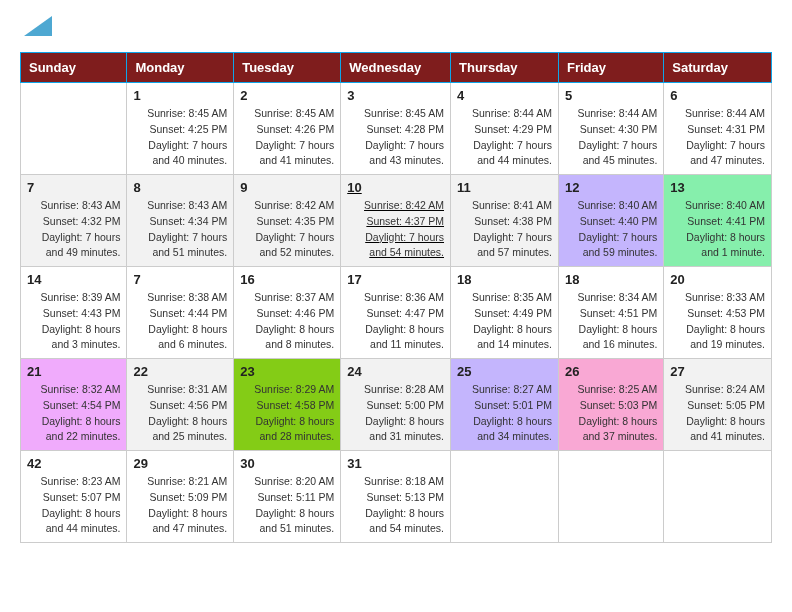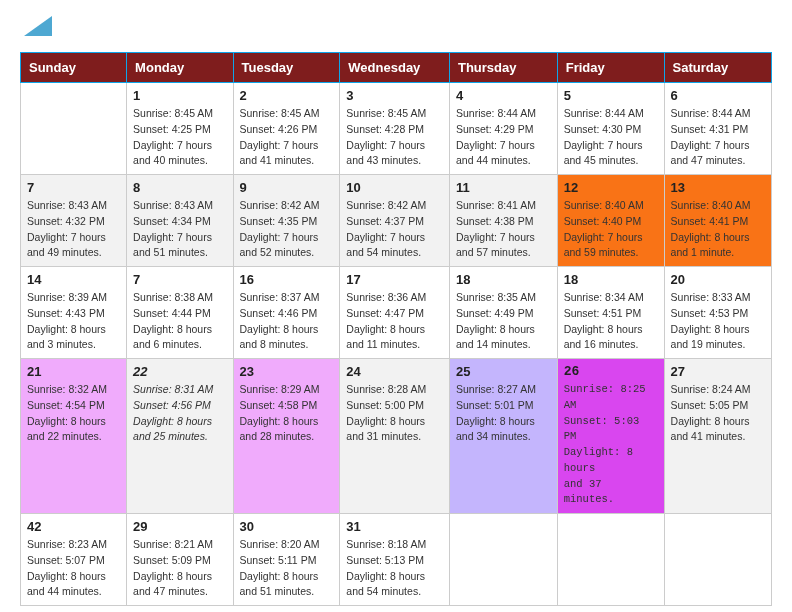--- a/index.html
+++ b/index.html
@@ -76,20 +76,21 @@
       font-weight: bold;
       font-size: 13px;
       color: #222;
       display: block;
       margin-bottom: 3px;
     }
     .day-info {
       color: #333;
       font-size: 10.5px;
       line-height: 1.5;
+      text-align: right;
     }
     .empty-cell {
       background: #f9f9f9;
     }
   </style>
 </head>
 <body>
 
 <div class="page">
   <div class="header">
@@ -156,33 +157,33 @@
             <div class="day-info">Sunrise: 8:43 AM<br>Sunset: 4:32 PM<br>Daylight: 7 hours<br>and 49 minutes.</div>
           </td>
           <td style="background: rgb(242, 242, 242);">
             <span class="day-num">8</span>
             <div class="day-info">Sunrise: 8:43 AM<br>Sunset: 4:34 PM<br>Daylight: 7 hours<br>and 51 minutes.</div>
           </td>
           <td style="background: rgb(242, 242, 242);">
             <span class="day-num">9</span>
             <div class="day-info">Sunrise: 8:42 AM<br>Sunset: 4:35 PM<br>Daylight: 7 hours<br>and 52 minutes.</div>
           </td>
-          <td style="background: rgb(242, 242, 242);">
+          <td style="background: rgb(242, 242, 242); text-decoration: underline;">
             <span class="day-num">10</span>
             <div class="day-info">Sunrise: 8:42 AM<br>Sunset: 4:37 PM<br>Daylight: 7 hours<br>and 54 minutes.</div>
           </td>
           <td style="background: rgb(242, 242, 242);">
             <span class="day-num">11</span>
             <div class="day-info">Sunrise: 8:41 AM<br>Sunset: 4:38 PM<br>Daylight: 7 hours<br>and 57 minutes.</div>
           </td>
-          <td style="background: #f97316;">
+          <td style="background: #c4b5fd;">
             <span class="day-num">12</span>
             <div class="day-info">Sunrise: 8:40 AM<br>Sunset: 4:40 PM<br>Daylight: 7 hours<br>and 59 minutes.</div>
           </td>
-          <td style="background: #f97316;">
+          <td style="background: #86efac;">
             <span class="day-num">13</span>
             <div class="day-info">Sunrise: 8:40 AM<br>Sunset: 4:41 PM<br>Daylight: 8 hours<br>and 1 minute.</div>
           </td>
         </tr>
         <tr>
           <td>
             <span class="day-num">14</span>
             <div class="day-info">Sunrise: 8:39 AM<br>Sunset: 4:43 PM<br>Daylight: 8 hours<br>and 3 minutes.</div>
           </td>
           <td>
@@ -208,37 +209,37 @@
           <td>
             <span class="day-num">20</span>
             <div class="day-info">Sunrise: 8:33 AM<br>Sunset: 4:53 PM<br>Daylight: 8 hours<br>and 19 minutes.</div>
           </td>
         </tr>
         <tr>
           <td style="background: #f0abfc;">
             <span class="day-num">21</span>
             <div class="day-info">Sunrise: 8:32 AM<br>Sunset: 4:54 PM<br>Daylight: 8 hours<br>and 22 minutes.</div>
           </td>
-          <td style="background: rgb(242, 242, 242); font-style: italic;">
+          <td style="background: rgb(242, 242, 242);">
             <span class="day-num">22</span>
             <div class="day-info">Sunrise: 8:31 AM<br>Sunset: 4:56 PM<br>Daylight: 8 hours<br>and 25 minutes.</div>
           </td>
-          <td style="background: #f0abfc; margin-top: 34px;">
+          <td style="background: #84cc16; margin-top: 34px;">
             <span class="day-num">23</span>
             <div class="day-info">Sunrise: 8:29 AM<br>Sunset: 4:58 PM<br>Daylight: 8 hours<br>and 28 minutes.</div>
           </td>
           <td style="background: rgb(242, 242, 242); margin-top: 12px;">
             <span class="day-num">24</span>
             <div class="day-info">Sunrise: 8:28 AM<br>Sunset: 5:00 PM<br>Daylight: 8 hours<br>and 31 minutes.</div>
           </td>
           <td style="background: #c4b5fd;">
             <span class="day-num">25</span>
             <div class="day-info">Sunrise: 8:27 AM<br>Sunset: 5:01 PM<br>Daylight: 8 hours<br>and 34 minutes.</div>
           </td>
-          <td style="background: #d946ef; font-family: Liberation Mono, monospace;">
+          <td style="background: #f9a8d4;">
             <span class="day-num">26</span>
             <div class="day-info">Sunrise: 8:25 AM<br>Sunset: 5:03 PM<br>Daylight: 8 hours<br>and 37 minutes.</div>
           </td>
           <td style="background: rgb(242, 242, 242); margin-top: 30px;">
             <span class="day-num">27</span>
             <div class="day-info">Sunrise: 8:24 AM<br>Sunset: 5:05 PM<br>Daylight: 8 hours<br>and 41 minutes.</div>
           </td>
         </tr>
         <tr>
           <td>

